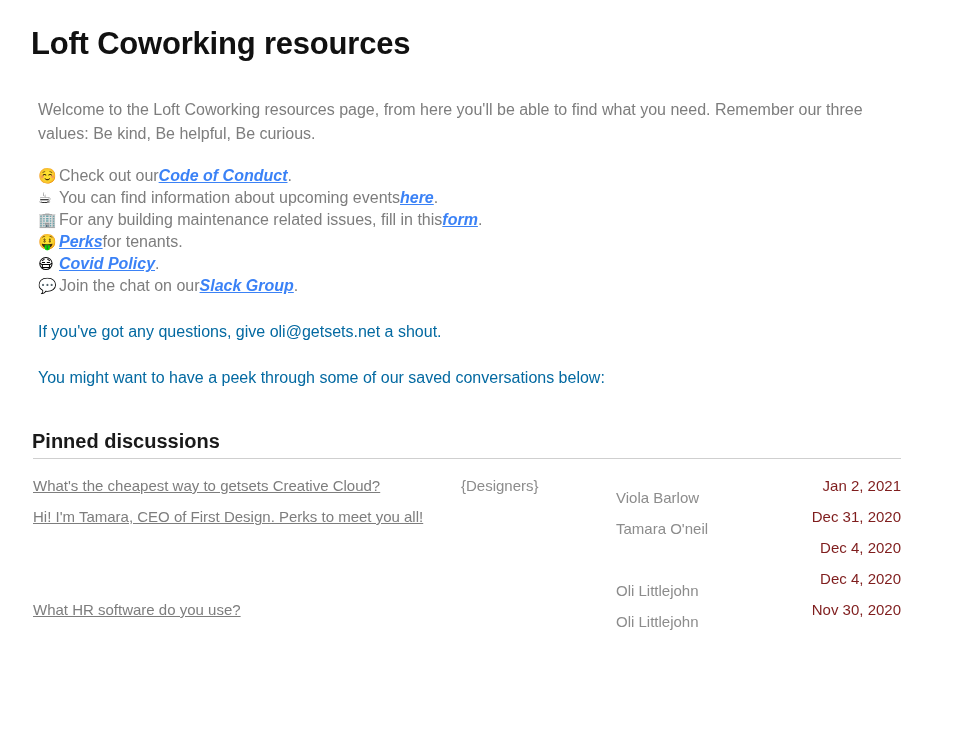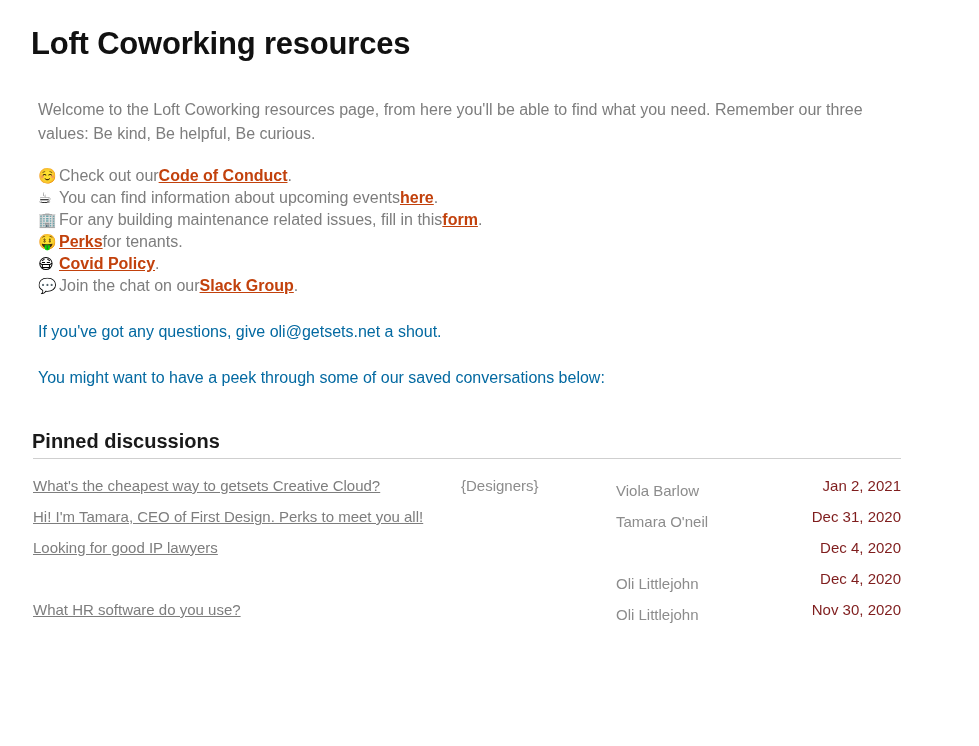--- a/index.html
+++ b/index.html
@@ -61,24 +61,25 @@
     width: 21px;
     min-width: 21px;
     font-size: 15px;
     line-height: 22px;
     font-family: "DejaVu Sans", sans-serif;
     text-align: left;
     color: #000;
   }
   .rtext { display: inline; }
   a.inline-link {
-    color: #c2410c;
+    color: #3b82f6;
     font-weight: bold;
     text-decoration: underline;
     cursor: pointer;
+    font-style: italic;
   }
   .para {
     position: absolute;
     left: 38px;
     font-size: 16px;
     line-height: 24px;
     color: #0369a1;
     white-space: nowrap;
   }
   .para.q { top: 320px; }
@@ -127,21 +128,21 @@
   .dtag {
     position: absolute;
     left: 428px;
     top: 0;
     color: #8c8c8c;
     white-space: nowrap;
   }
   .dauthor {
     position: absolute;
     left: 583px;
-    top: 5px;
+    top: 12px;
     color: #8c8c8c;
     white-space: nowrap;
   }
   .ddate {
     position: absolute;
     right: 0;
     top: 0;
     color: #7f1d1d;
     white-space: nowrap;
     text-align: left;
@@ -207,21 +208,20 @@
         <span class="dtag">{Designers}</span>
         <span class="dauthor">Viola Barlow</span>
         <span class="ddate">Jan 2, 2021</span>
       </div>
       <div class="drow">
         <a class="dtitle">Hi! I'm Tamara, CEO of First Design. Perks to meet you all!</a>
         <span class="dauthor">Tamara O'neil</span>
         <span class="ddate">Dec 31, 2020</span>
       </div>
       <div class="drow">
-        <a class="dtitle">Looking for good IP lawyers</a>
         <span class="ddate">Dec 4, 2020</span>
       </div>
       <div class="drow">
         <span class="dauthor">Oli Littlejohn</span>
         <span class="ddate">Dec 4, 2020</span>
       </div>
       <div class="drow">
         <a class="dtitle">What HR software do you use?</a>
         <span class="dauthor">Oli Littlejohn</span>
         <span class="ddate">Nov 30, 2020</span>

